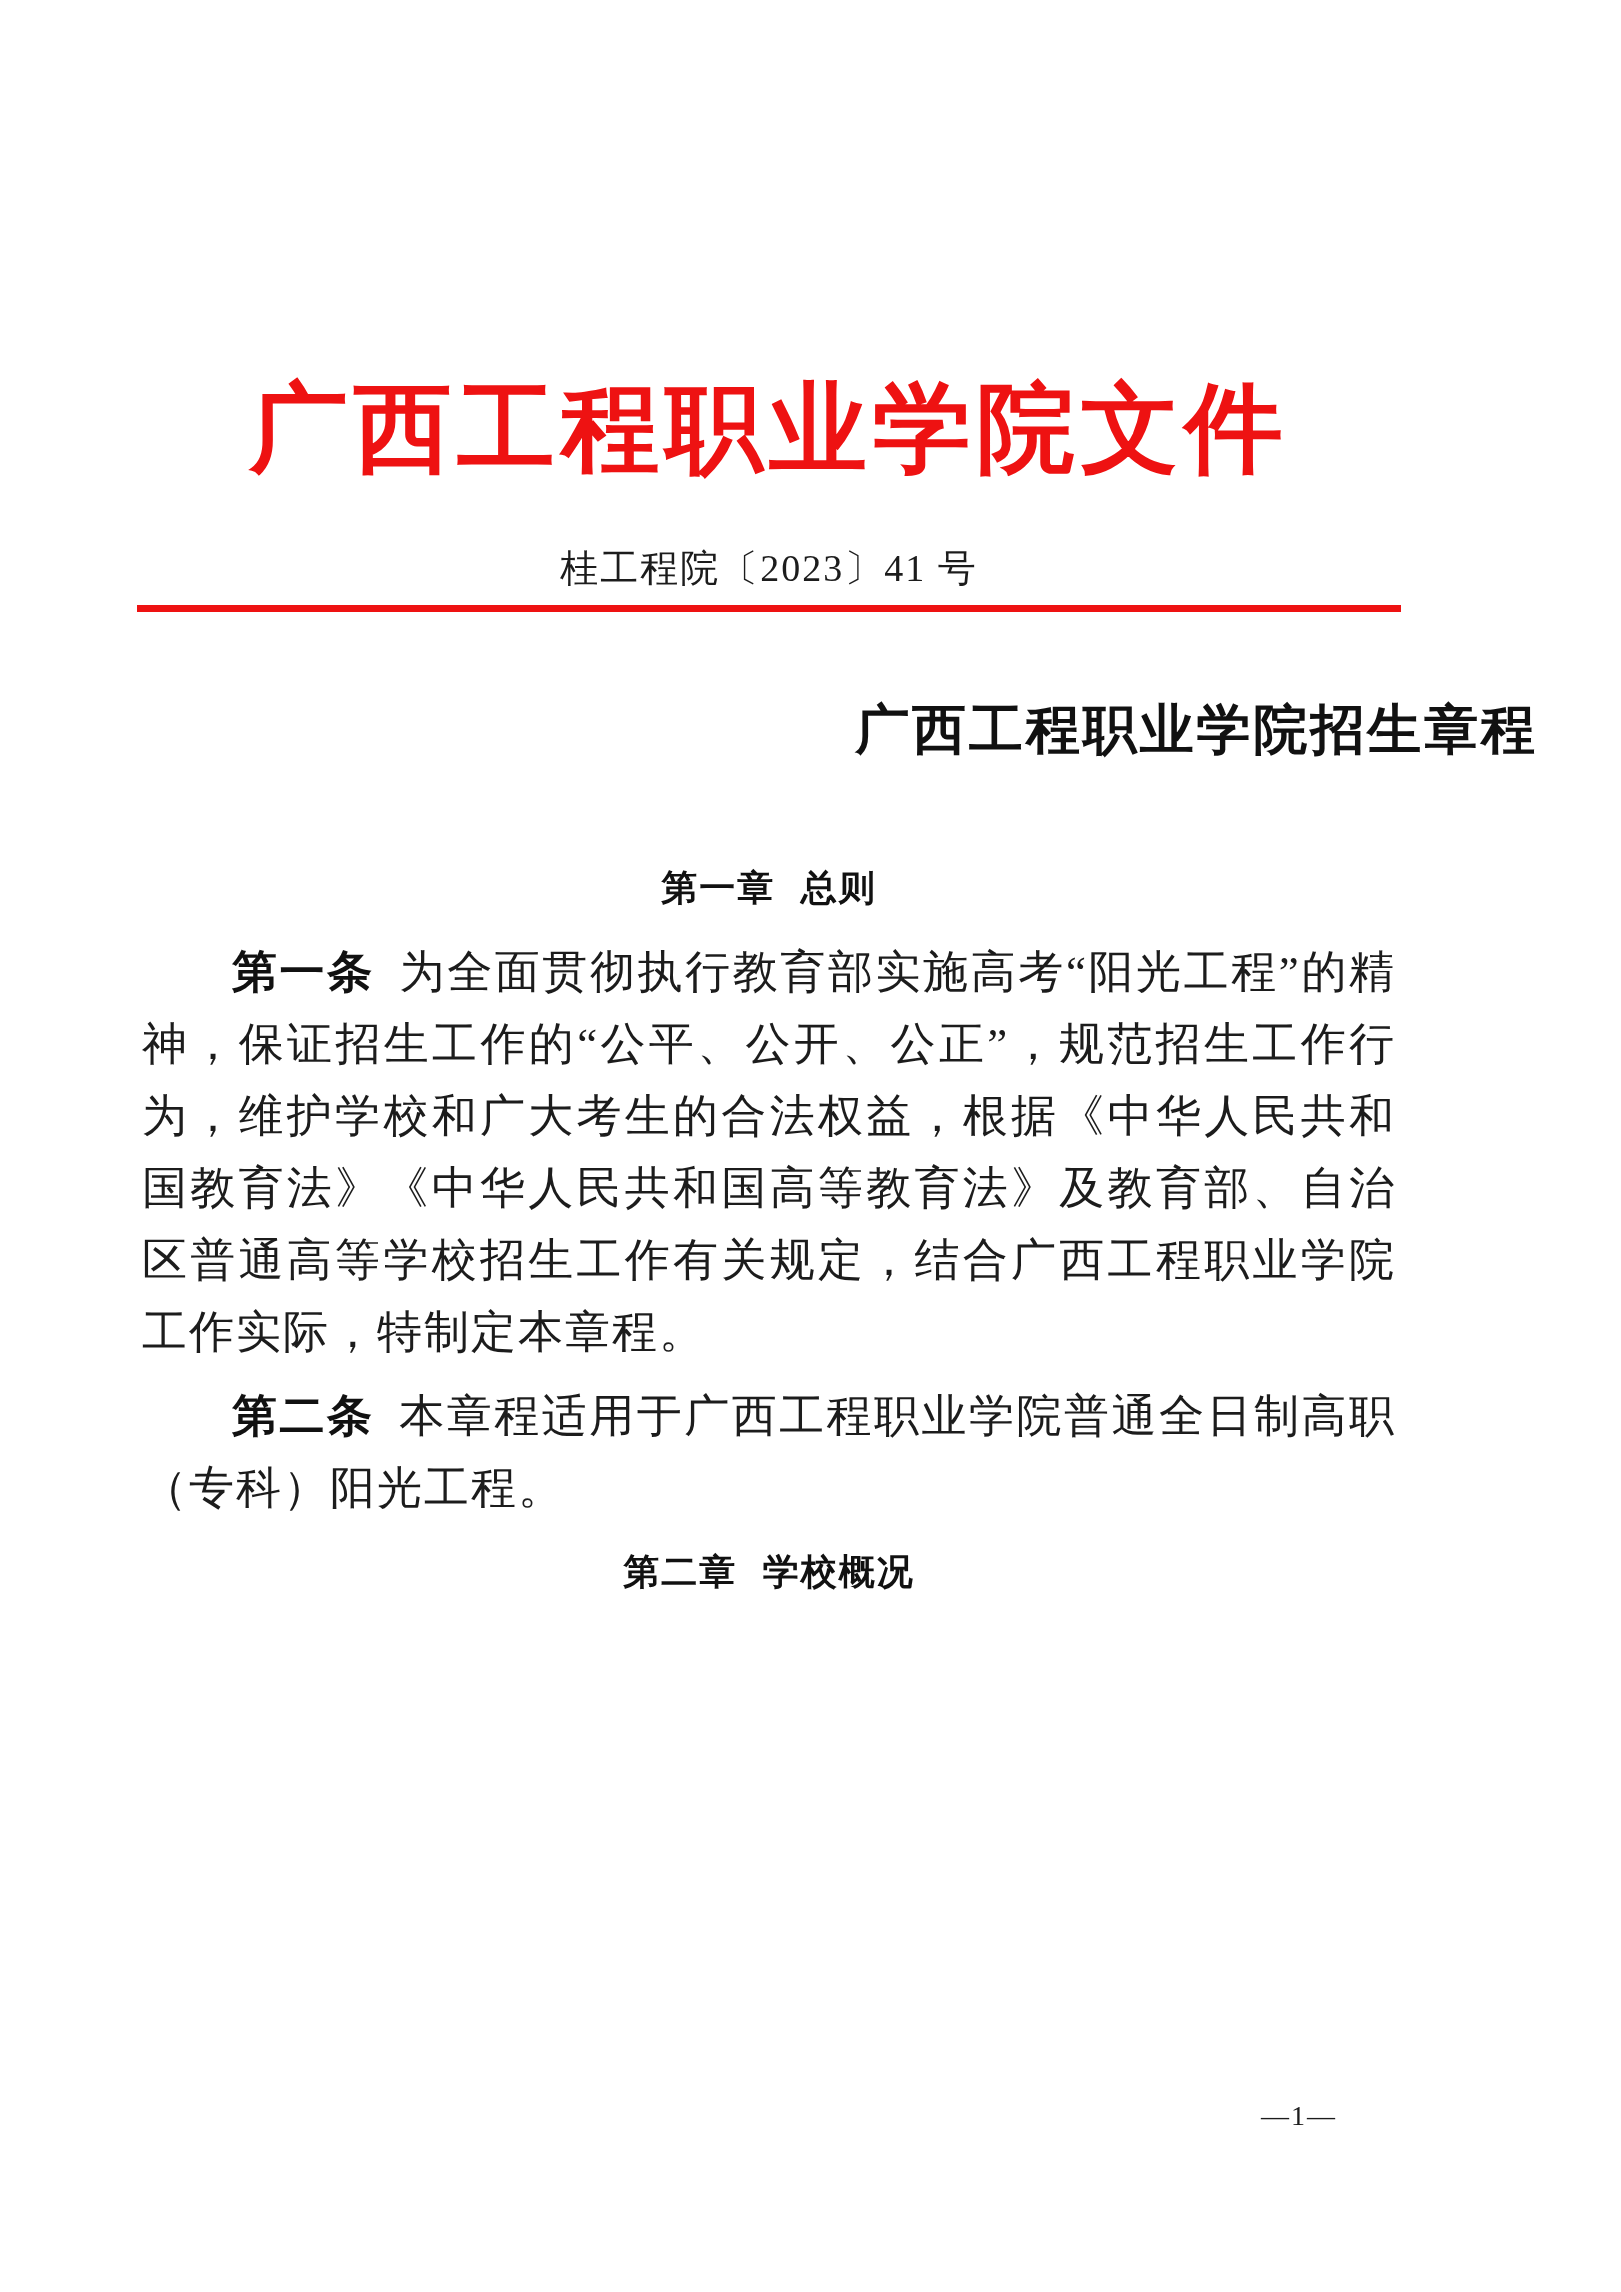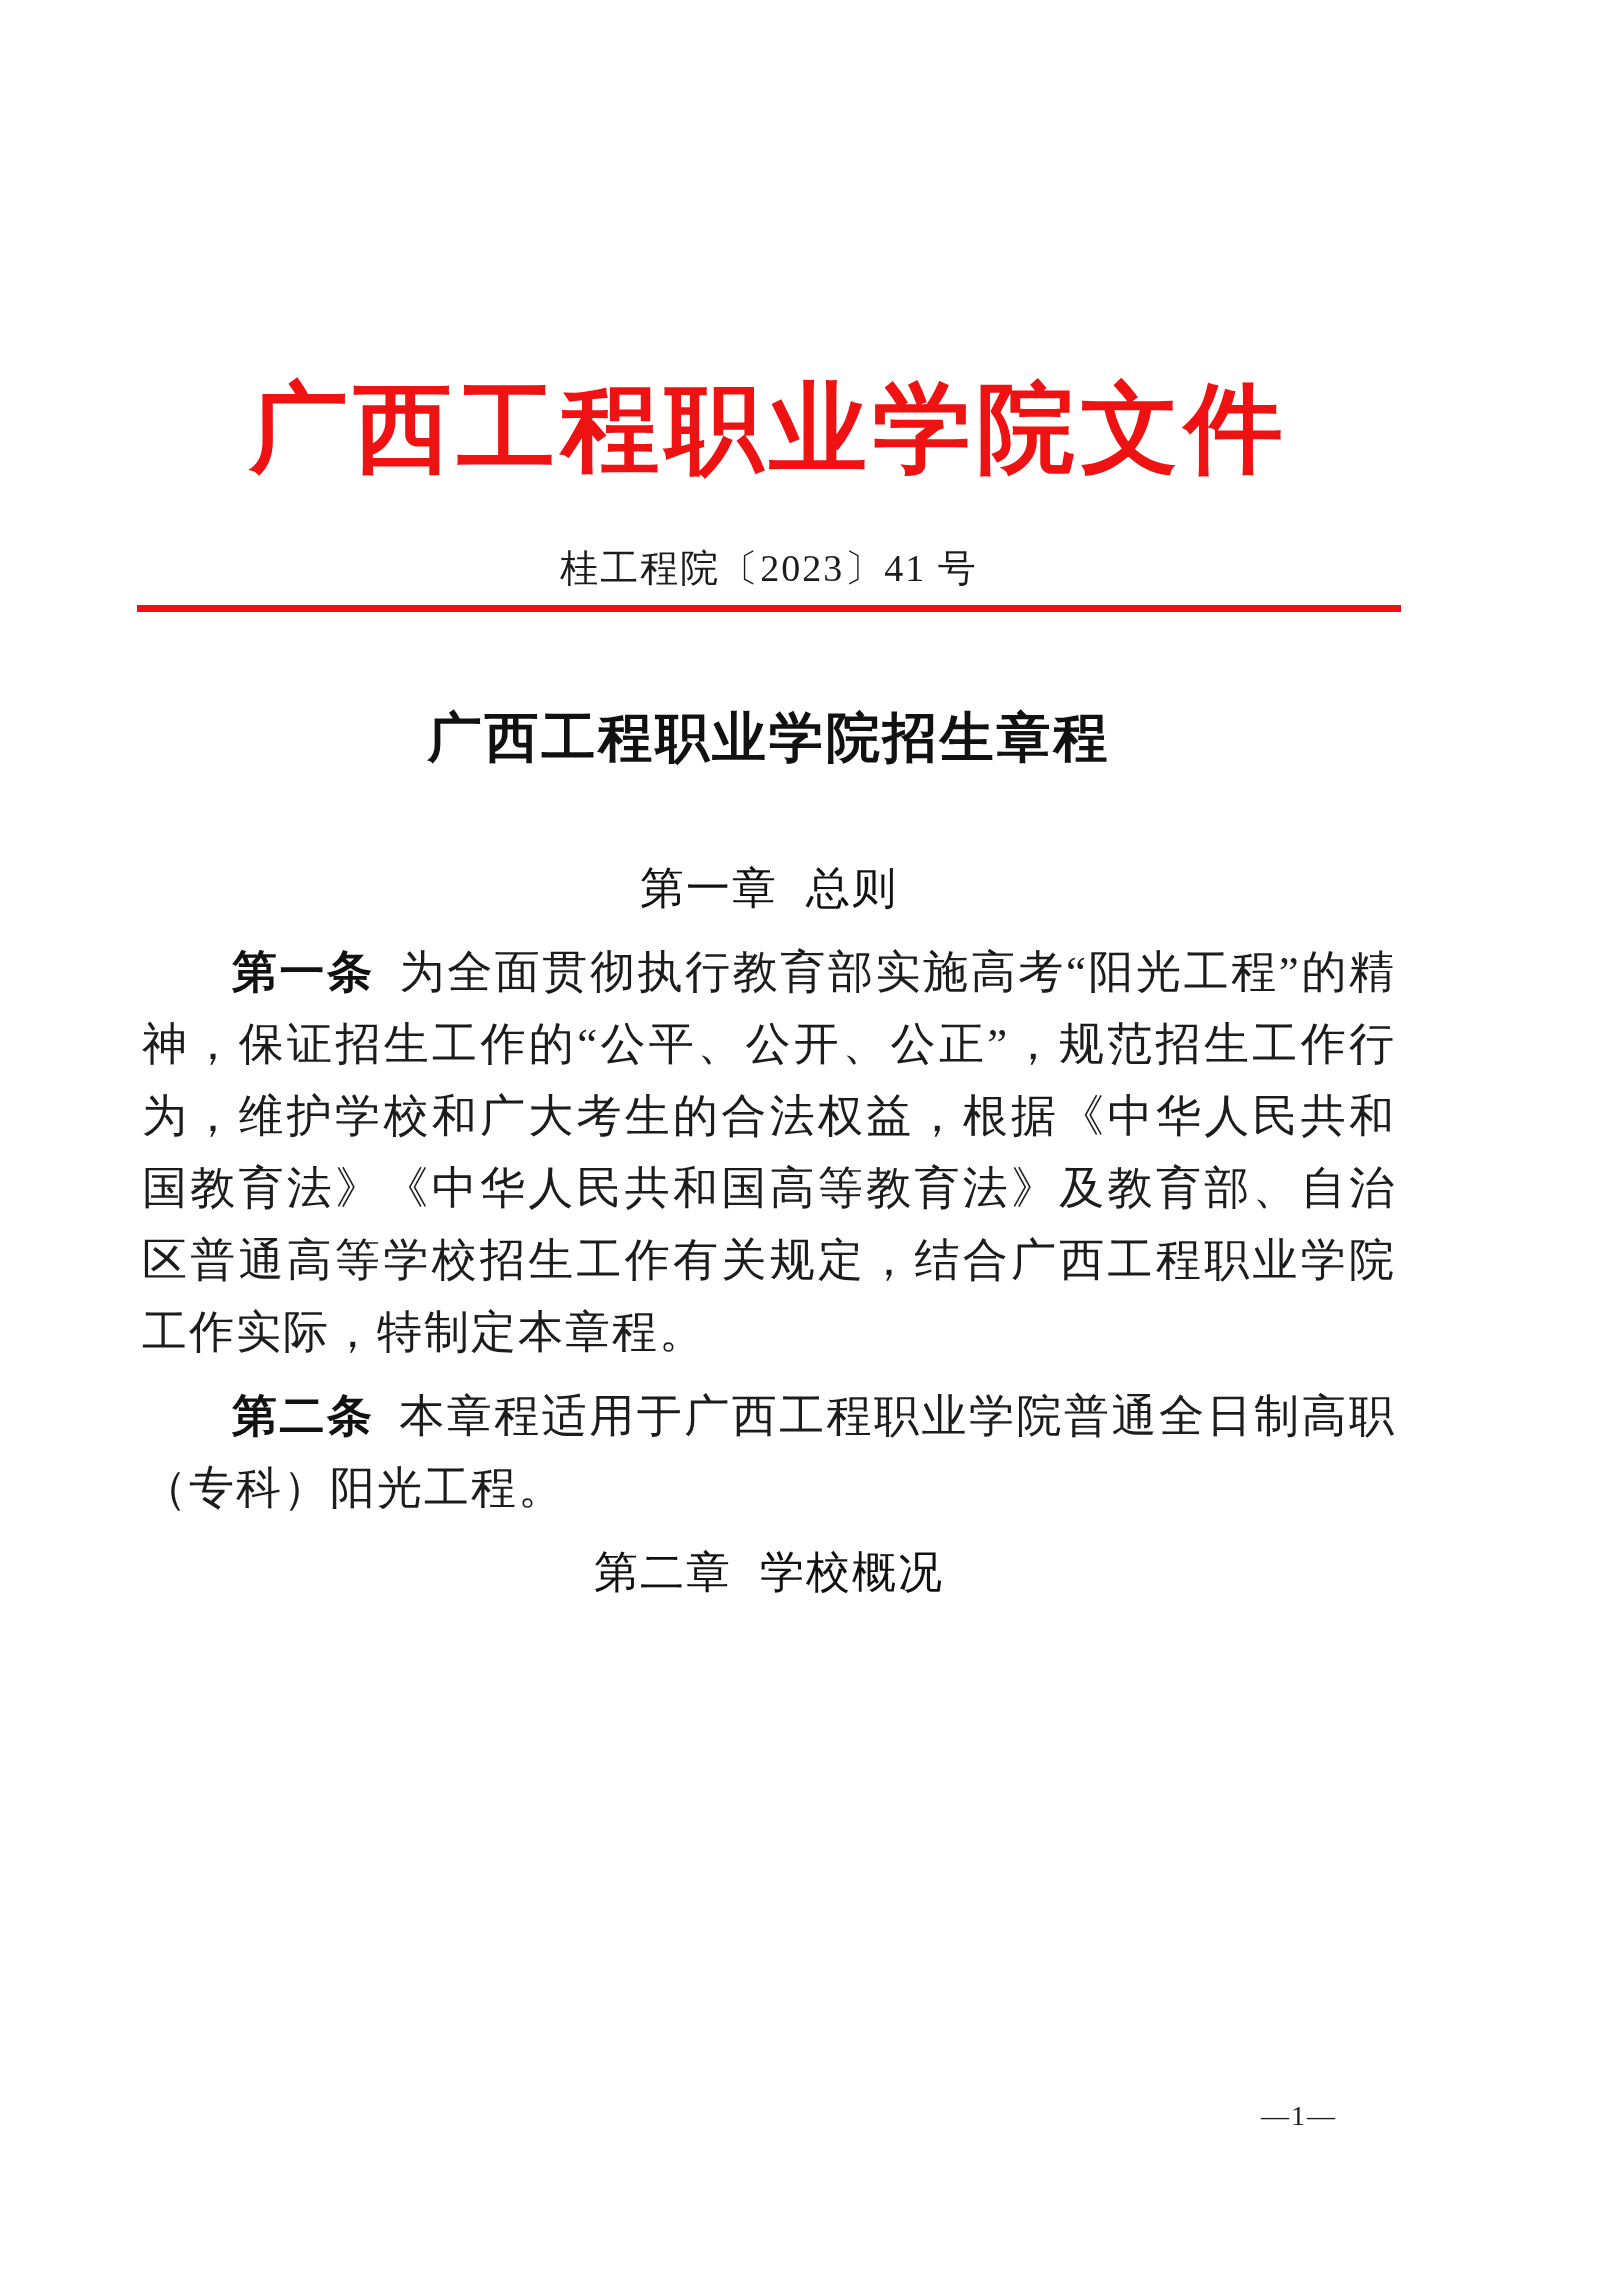--- a/index.html
+++ b/index.html
@@ -48,22 +48,22 @@
     left: 137px;
     right: 137px;
     height: 6.9px;
     background: #ee1212;
   }
   .doc-title {
     position: absolute;
     top: 691px;
     left: 0;
     right: 0;
-    margin: 8px;
-    text-align: center;
+    margin: 0;
+    text-align: right;
     font-family: "Liberation Serif", "DejaVu Serif", serif;
     font-weight: bold;
     font-size: 54px;
     line-height: 78px;
     letter-spacing: 2.9px;
     color: #111111;
     white-space: nowrap;
   }
   .body-text {
     position: absolute;
@@ -73,22 +73,22 @@
     font-size: 45px;
     line-height: 72px;
     letter-spacing: 2px;
     text-align: justify;
     color: #1c1c1c;
   }
   .chapter {
     margin: 0;
     text-align: center;
     font-family: "Liberation Sans", "DejaVu Sans", sans-serif;
-    font-weight: normal;
-    font-size: 44px;
+    font-weight: bold;
+    font-size: 36px;
     line-height: 72px;
     letter-spacing: 2px;
     word-spacing: 13.7px;
     color: #111111;
   }
   .para {
     margin: 12px;
     text-indent: 2em;
   }
   .lead {

